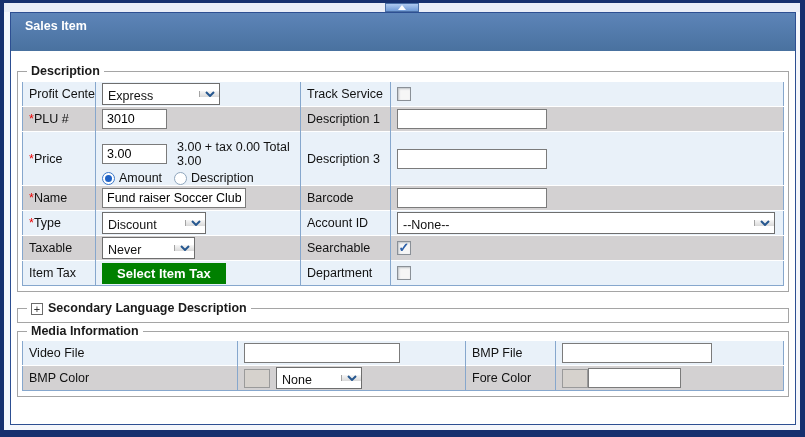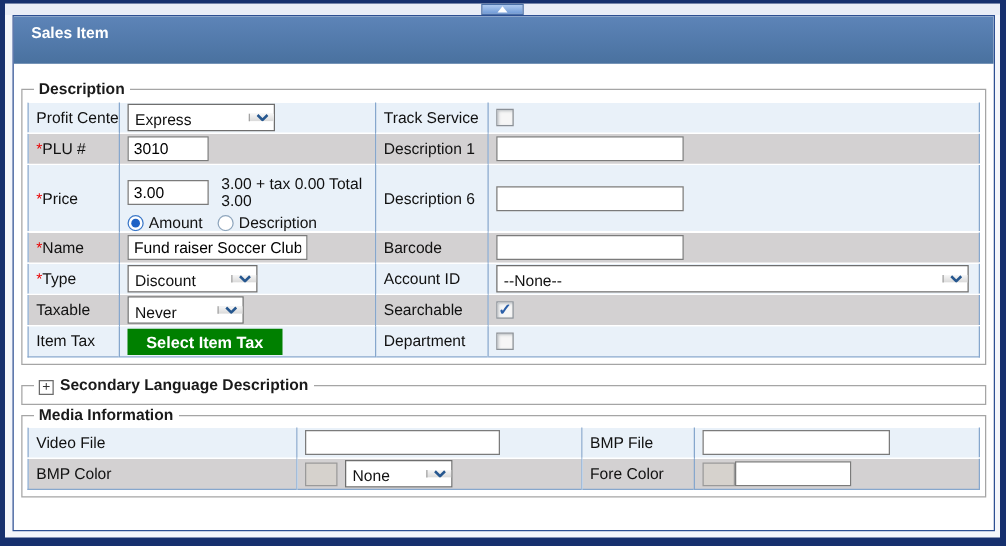--- a/index.html
+++ b/index.html
@@ -136,21 +136,21 @@
                         <span class="dot"></span>
                       </span>
                       <span>Amount</span>
                     </span>
                 <span class="opt">
                       <span class="rb"></span>
                       <span>Description</span>
                     </span>
               </div>
             </td>
-            <td class="lbl"><span>Description 6</span></td>
+            <td class="lbl"><span>Description 3</span></td>
             <td><input type="text" style="width: 150px;" value=""></td>
           </tr>
 
           <tr class="r-gray">
             <td class="lbl"><span class="req">*</span><span>Name</span></td>
             <td><input type="text" style="width: 144px; text-align: center;" value="Fund raiser Soccer Club"></td>
             <td class="lbl"><span>Barcode</span></td>
             <td><input type="text" style="width: 150px;" value=""></td>
           </tr>
 

